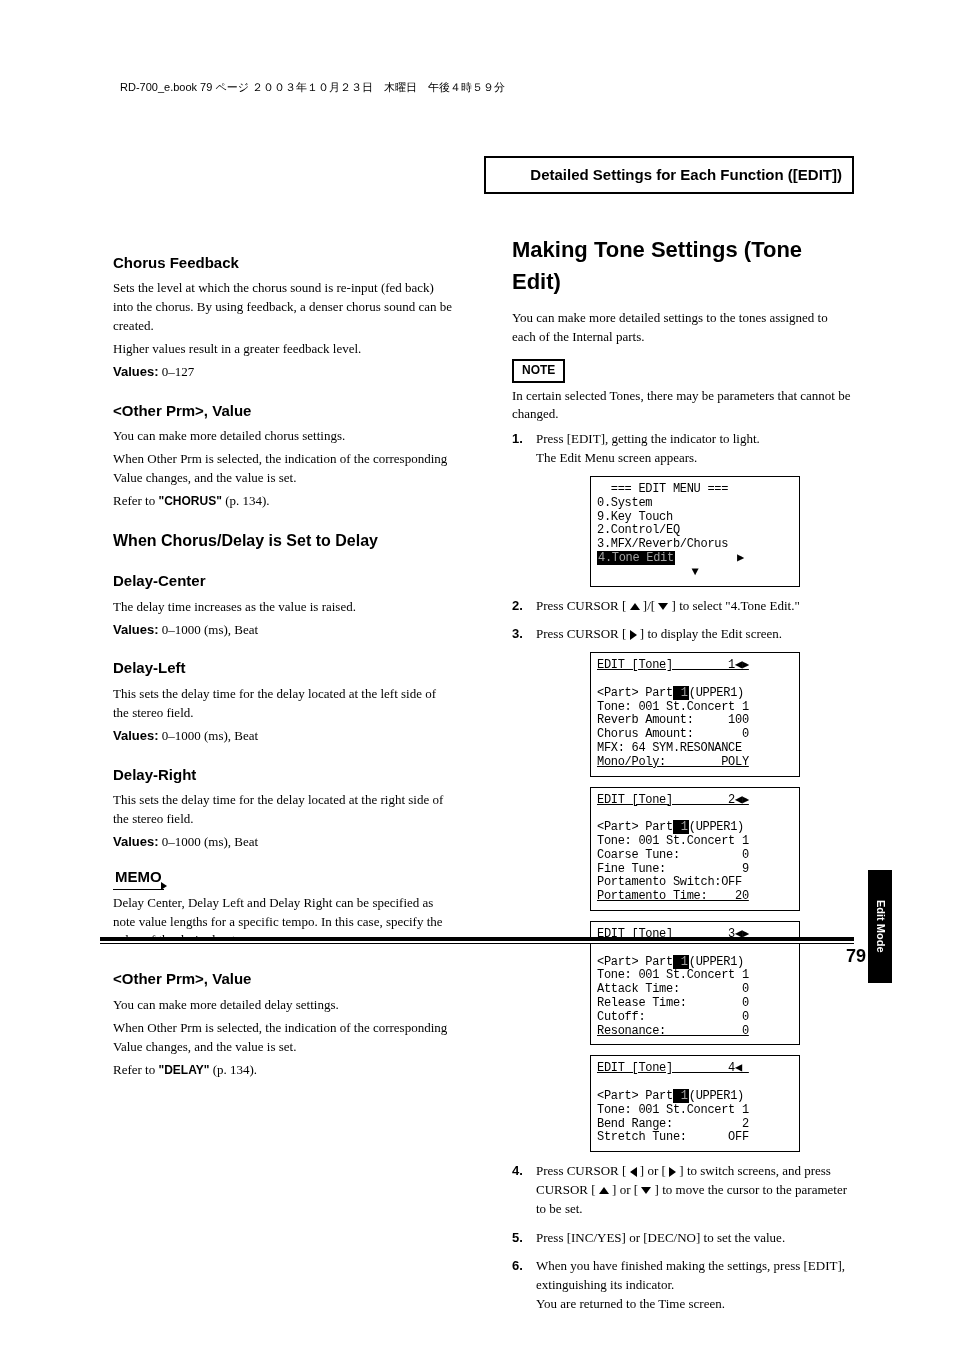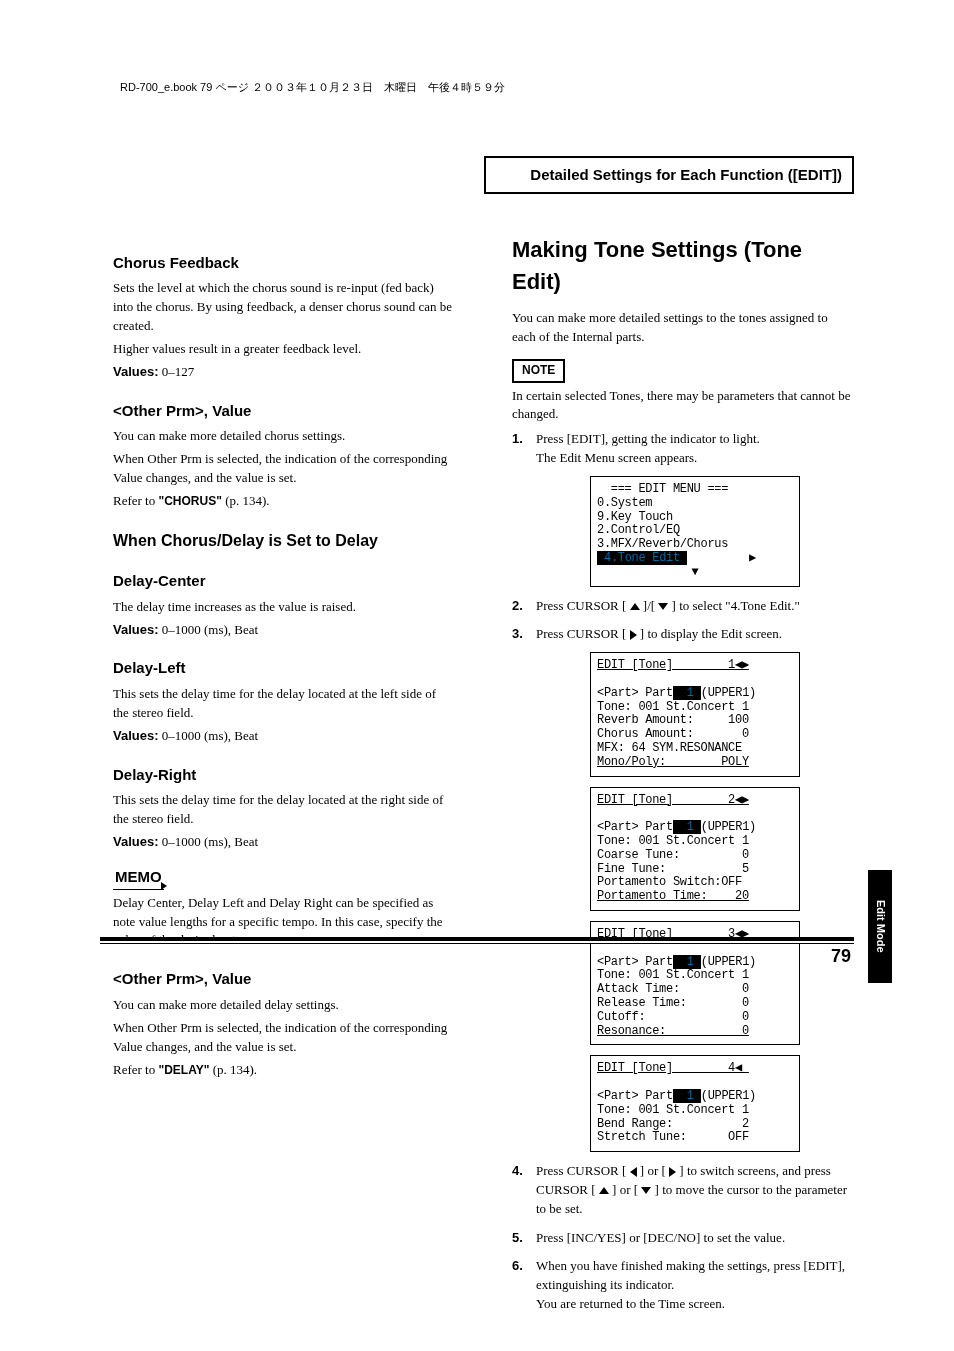--- a/index.html
+++ b/index.html
@@ -116,22 +116,22 @@
     white-space: pre;
     border: 1px solid #000;
     padding: 6px;
     margin: 8px auto 10px auto;
     width: 210px;
     background: #fff;
     letter-spacing: -0.3px;
   }
   .inv {
     background: #000;
-    color: #0369a1;
-    padding: 0 7px;
+    color: #a3a3a3;
+    padding: 0 1px;
   }
   .side-tab {
     position: absolute;
     right: 62px;
     top: 870px;
     background: #000;
     color: #fff;
     font-family: Arial, sans-serif;
     font-weight: bold;
     font-size: 11px;
@@ -142,21 +142,21 @@
   .footer-line {
     position:absolute;
     left:100px; right:100px;
     bottom:120px;
   }
   .footer-line .bars div:nth-child(1){height:4px;background:#000;}
   .footer-line .bars div:nth-child(2){height:2px;background:#fff;}
   .footer-line .bars div:nth-child(3){height:1px;background:#000;}
   .page-num {
     position:absolute;
-    right:103px;
+    right:88px;
     bottom:95px;
     font-family: Arial, sans-serif;
     font-weight: bold;
     font-size: 18px;
   }
   .tri {
     display:inline-block;
     width:0;height:0;
     vertical-align: middle;
   }
@@ -262,21 +262,21 @@
 <span>Tone: 001 St.Concert 1</span>
 <span>Reverb Amount:     100</span>
 <span>Chorus Amount:       0</span>
 <span>MFX: 64 SYM.RESONANCE</span>
 <span style="text-decoration:underline;">Mono/Poly:        POLY</span></div>
 
           <div class="lcd"><span style="text-decoration:underline;display:block;">EDIT [Tone]        2◀▶</span>
 <span>&lt;Part&gt; Part</span><span class="inv"> 1</span><span>(UPPER1)</span>
 <span>Tone: 001 St.Concert 1</span>
 <span>Coarse Tune:         0</span>
-<span>Fine Tune:           5</span>
+<span>Fine Tune:           9</span>
 <span>Portamento Switch:OFF</span>
 <span style="text-decoration:underline;">Portamento Time:    20</span></div>
 
           <div class="lcd"><span style="text-decoration:underline;display:block;">EDIT [Tone]        3◀▶</span>
 <span>&lt;Part&gt; Part</span><span class="inv"> 1</span><span>(UPPER1)</span>
 <span>Tone: 001 St.Concert 1</span>
 <span>Attack Time:         0</span>
 <span>Release Time:        0</span>
 <span>Cutoff:              0</span>
 <span style="text-decoration:underline;">Resonance:           0</span></div>

